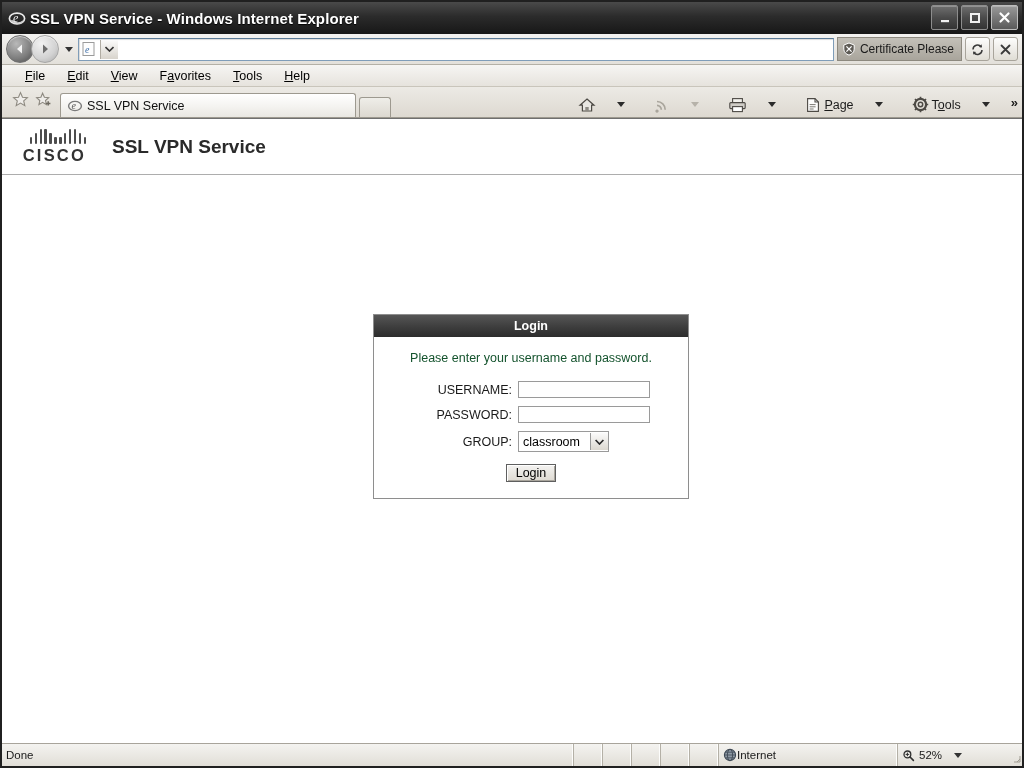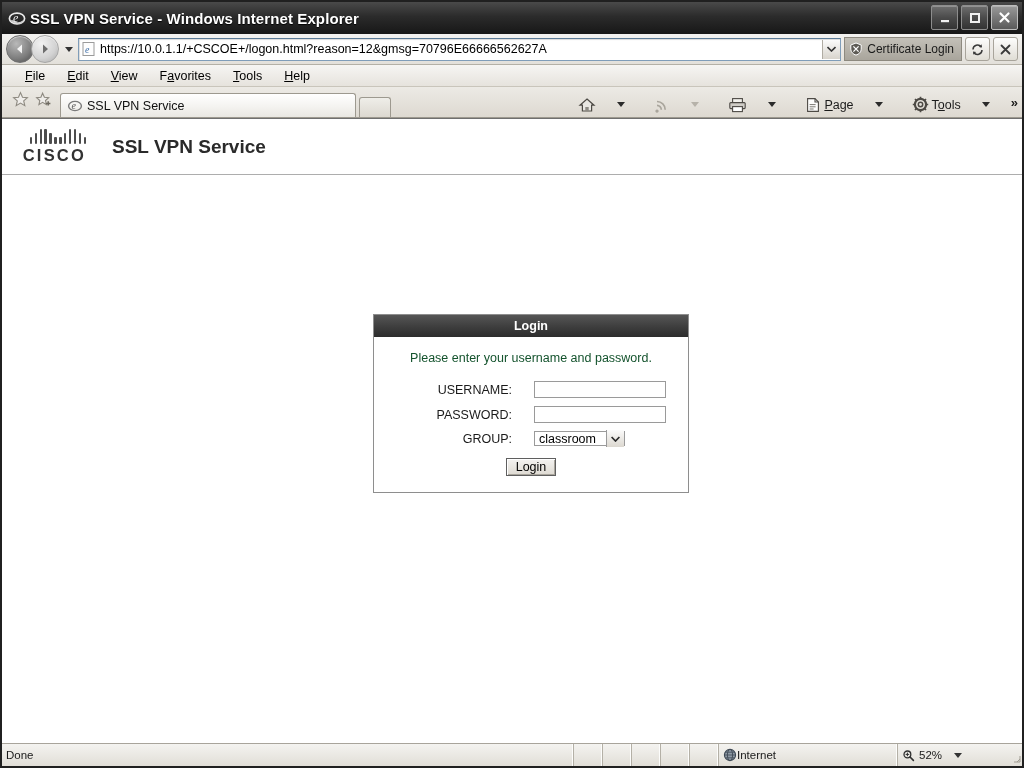--- a/index.html
+++ b/index.html
@@ -274,21 +274,20 @@
   }
   .login-body { padding: 14px 0 16px 0; }
   .login-instr {
     text-align: center;
     font-size: 12.5px; color: #14532d;
     margin-bottom: 16px;
   }
   .form-row {
     display: flex; align-items: center;
     margin: 0 0 8px 0;
-    gap: 16px;
   }
   .form-label {
     width: 144px;
     text-align: right;
     padding-right: 6px;
     font-size: 12.5px; color: #1a1a1a;
     box-sizing: border-box;
   }
   .txtinput {
     width: 132px; height: 17px;
@@ -296,21 +295,21 @@
     background: #fff;
     box-sizing: border-box;
     font-size: 12px;
     padding: 0 2px;
     font-family: "Liberation Sans", sans-serif;
   }
   .selwrap {
     display: flex; align-items: center;
     border: 1px solid #9a9a9a;
     background: #fff;
-    height: 15px;
+    height: 21px;
     width: 91px;
     box-sizing: border-box;
   }
   .sel-val {
     flex: 1 1 auto;
     font-size: 12.5px; color: #000;
     padding-left: 4px;
     white-space: nowrap;
   }
   .sel-btn {
@@ -399,34 +398,33 @@
     </div>
     <span class="caret-sm"></span>
 
     <div class="urlbox">
       <span class="favicon">
         <svg width="16" height="16" viewBox="0 0 16 16">
           <rect x="2" y="1.5" width="11" height="13" fill="#fdfdfd" stroke="#9a9a9a" stroke-width="1"></rect>
           <text x="4" y="11.6" font-family="Liberation Serif, serif" font-size="10" font-style="italic" fill="#3f6fa8">e</text>
         </svg>
       </span>
-      <span class="url-text">https://10.0.1.1/+CSCOE+/logon.html?reason=12&amp;gmsg=70796E66666562627A</span>
       <span class="url-drop">
         <svg width="9" height="6" viewBox="0 0 9 6">
             <path d="M0.5 1 L4.5 5 L8.5 1" fill="none" stroke="#333" stroke-width="1.6"></path>
           </svg>
       </span>
     </div>
 
     <div class="certerr">
       <svg width="14" height="14" viewBox="0 0 14 14">
         <path d="M7 1 L12.2 3 V7.2 C12.2 10.2 9.8 12.3 7 13.1 C4.2 12.3 1.8 10.2 1.8 7.2 V3 Z" fill="#5e5b55" stroke="#ffffff" stroke-width="1"></path>
         <path d="M4.4 4.4 L9.6 9.6 M9.6 4.4 L4.4 9.6" stroke="#ffffff" stroke-width="1.3"></path>
       </svg>
-      <span>Certificate Login</span>
+      <span>Certificate Please</span>
     </div>
 
     <div class="tbtn">
       <svg width="15" height="15" viewBox="0 0 15 15">
         <path d="M3 7.5 A4.5 4.5 0 0 1 11.2 5" fill="none" stroke="#3a3a3a" stroke-width="1.5"></path>
         <path d="M12 8 A4.5 4.5 0 0 1 3.8 10.5" fill="none" stroke="#3a3a3a" stroke-width="1.5"></path>
         <path d="M11.6 2.3 L12 5.4 L8.9 5" fill="#3a3a3a"></path>
         <path d="M3.4 12.7 L3 9.6 L6.1 10" fill="#3a3a3a"></path>
       </svg>
     </div>

